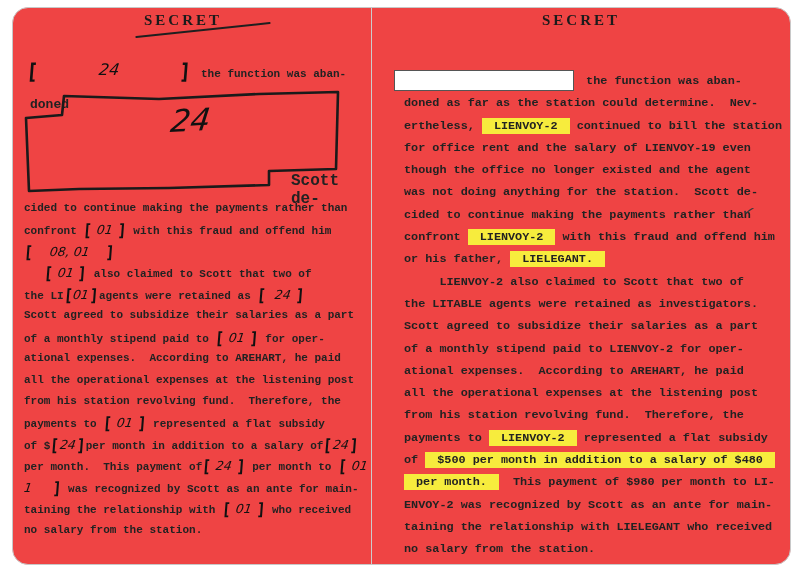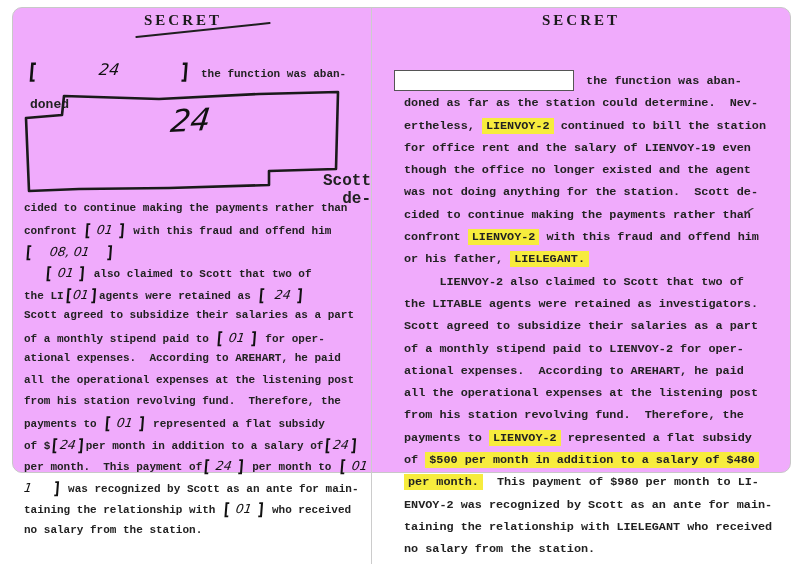--- a/index.html
+++ b/index.html
@@ -9,43 +9,43 @@
     --frame:#C8C8C8;
     --boxline:#555555;
   }
   *{margin:0;padding:0;box-sizing:border-box;}
   html,body{background:#ffffff;}
   .stage{
     position:relative;width:800px;height:572px;background:#ffffff;
     font-family:"Liberation Mono","DejaVu Sans Mono",monospace;overflow:hidden;
   }
   .frame{
-    position:absolute;left:12px;top:7px;width:779px;height:466px;
-    border:1px solid var(--frame);border-radius:10px;background:#f0abfc;
+    position:absolute;left:12px;top:7px;width:779px;height:558px;
+    border:1px solid var(--frame);border-radius:16px;background:#ef4444;
   }
   .page{position:absolute;top:0;height:556px;}
   .page-left{left:0;width:359px;border-right:1px solid #cccccc;}
   .page-right{left:359px;width:418px;}
 
   .secret{
     position:absolute;top:4px;left:0;right:0;text-align:center;
     font-family:"Liberation Serif","DejaVu Serif",serif;
     font-size:15px;font-weight:bold;letter-spacing:3px;color:#1b1b1b;
   }
   .page-left .secret{left:-18px;}
   .secret-strike{
     position:absolute;left:122px;top:21px;width:136px;height:2.4px;
     background:#1f1f1f;transform:rotate(-6deg);border-radius:2px;
   }
 
   .typed{
     font-family:"Liberation Mono","DejaVu Sans Mono",monospace;
-    font-weight:bold;color:var(--ink);text-align:right;
+    font-weight:bold;color:var(--ink);
   }
-  .hl{background:var(--hl);padding:1px 4px;}
+  .hl{background:var(--hl);padding:1px 12px;}
   .hand{
     font-family:"DejaVu Sans",sans-serif;font-style:italic;
     color:var(--hand);transform:skewX(-8deg);display:inline-block;
   }
   .br{
     font-style:normal;font-weight:bold;font-size:15px;
     transform:scaleY(1.35) skewX(-6deg);margin:0 2px;vertical-align:-1px;
   }
 
   .body{position:absolute;white-space:pre;}

